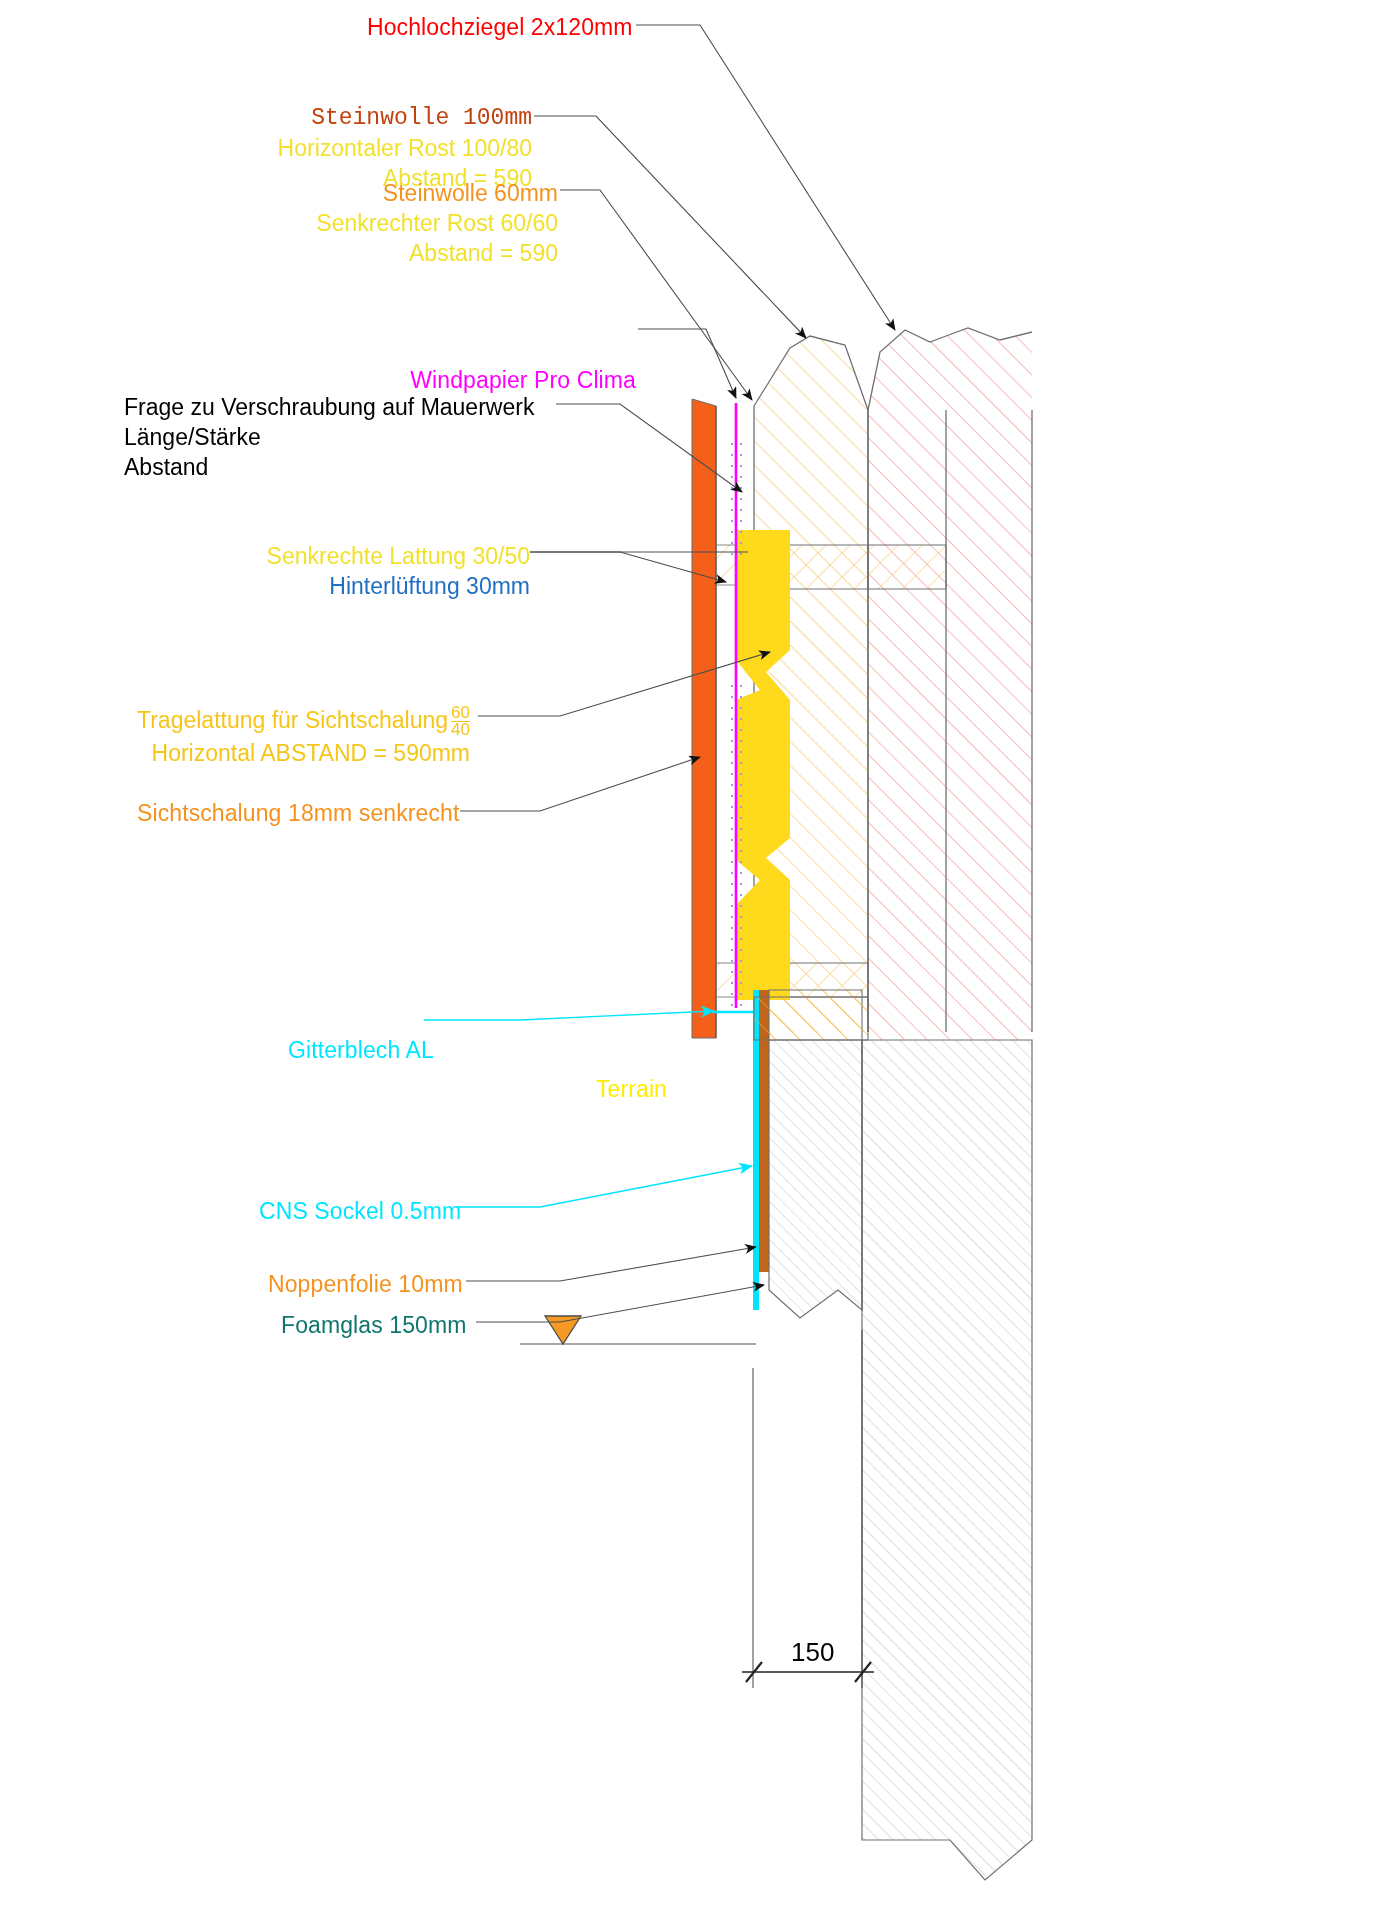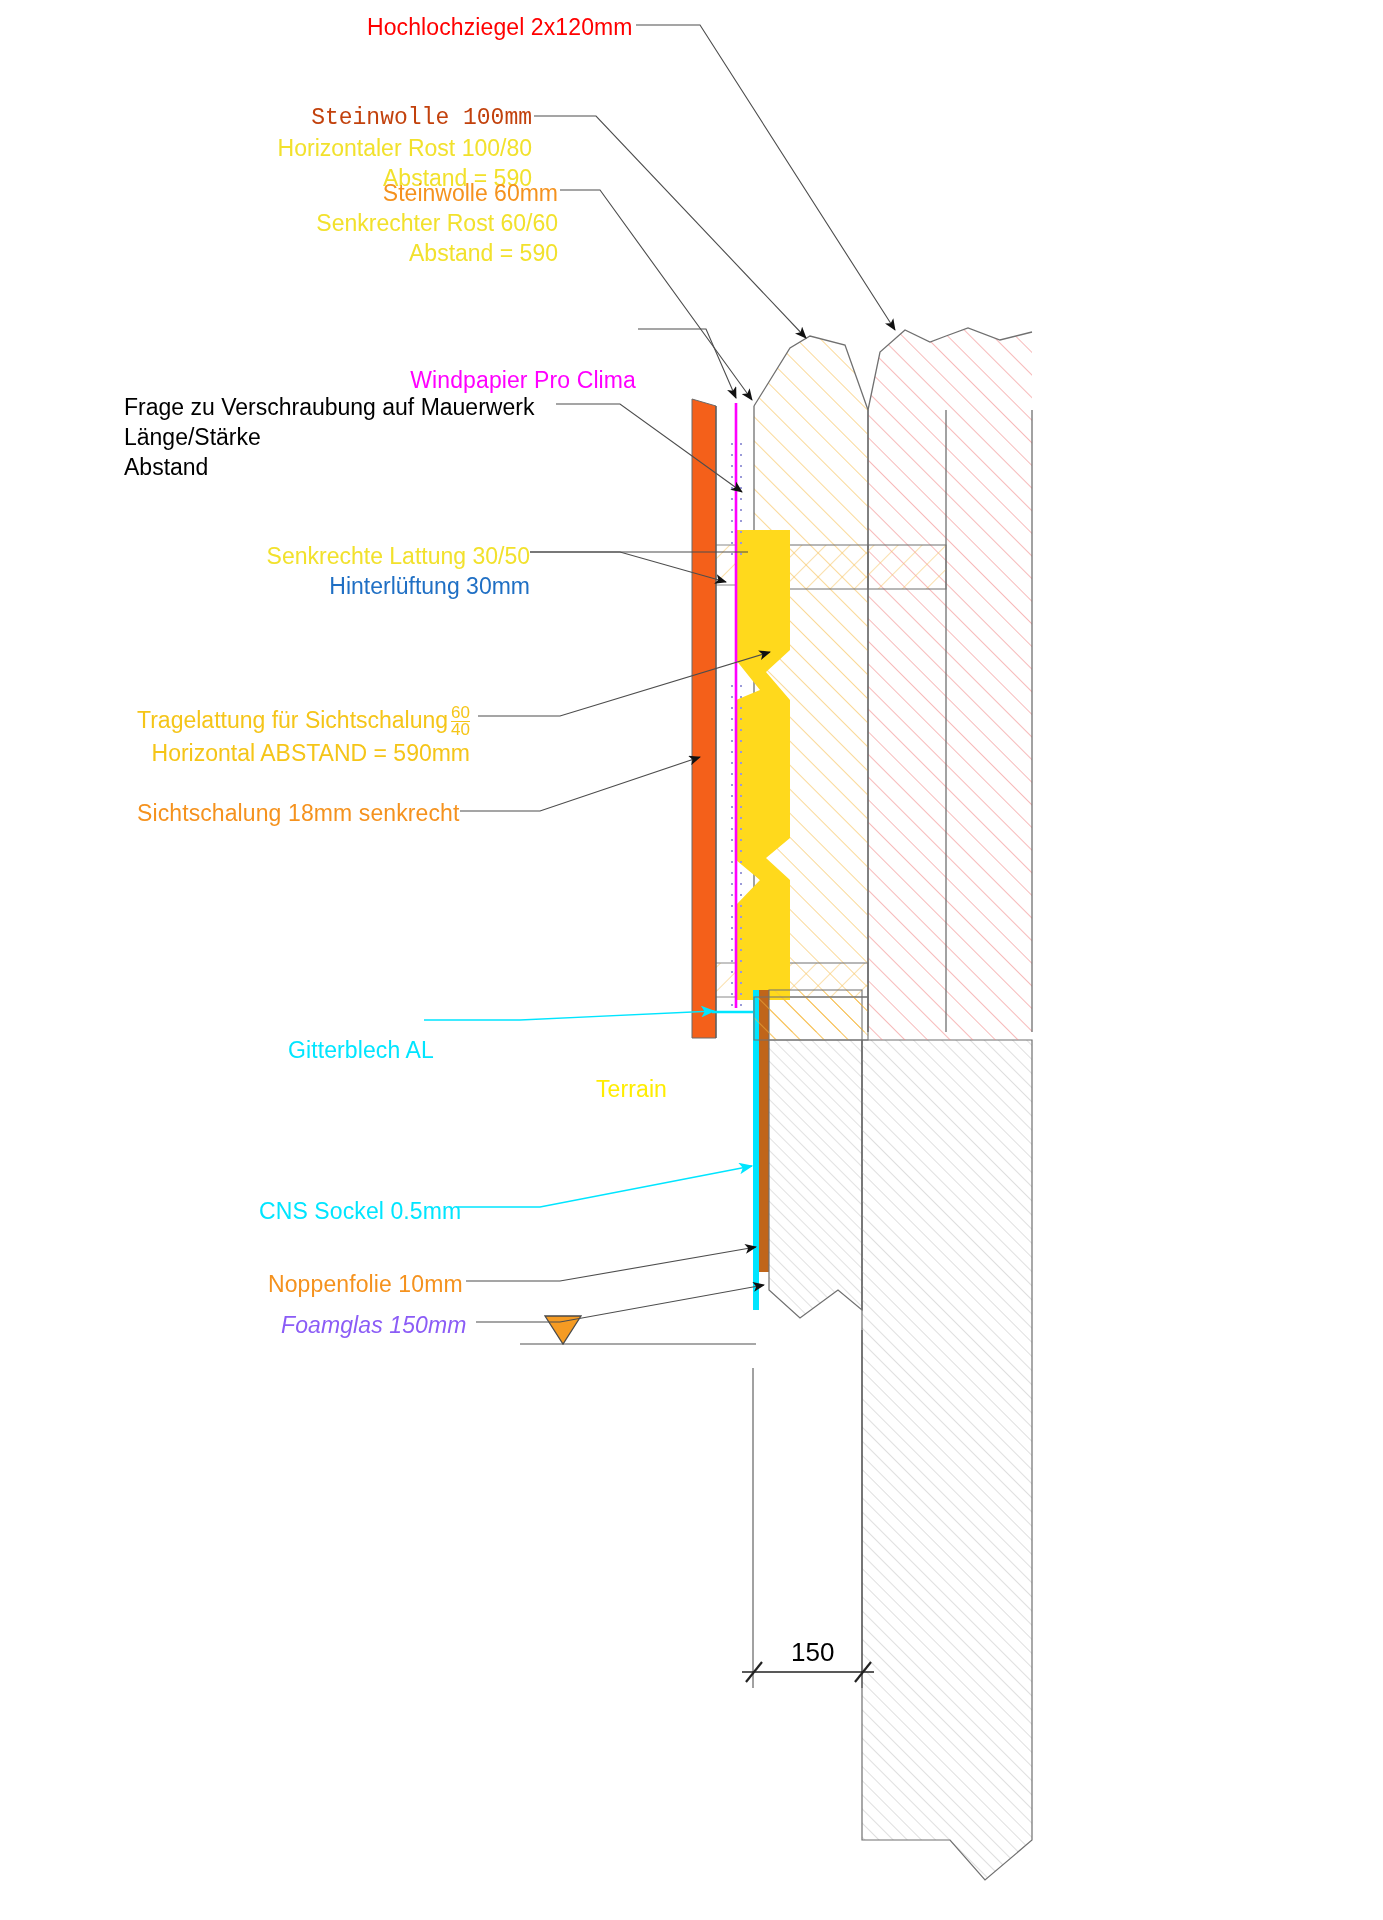--- a/index.html
+++ b/index.html
@@ -245,17 +245,17 @@
   <div class="lbl" style="left:137px; top:798px; color:#f5921e;">Sichtschalung 18mm senkrecht</div>
 
   <div class="lbl" style="left:288px; top:1035px; color:#00e5ff;">Gitterblech AL</div>
 
   <div class="lbl" style="left:596px; top:1074px; color:#ffed00;">Terrain</div>
 
   <div class="lbl" style="left:259px; top:1196px; color:#00e5ff;">CNS Sockel 0.5mm</div>
 
   <div class="lbl" style="left:268px; top:1269px; color:#f5921e;">Noppenfolie 10mm</div>
 
-  <div class="lbl" style="left:281px; top:1310px; color:#8b5cf6;font-style:italic;">Foamglas 150mm</div>
+  <div class="lbl" style="left:281px; top:1310px; color:#0f766e;">Foamglas 150mm</div>
 
   <div class="lbl" style="left:791px; top:1637px; color:#000000; font-size:26px;">150</div>
 
 </div>
 
 </body></html>

